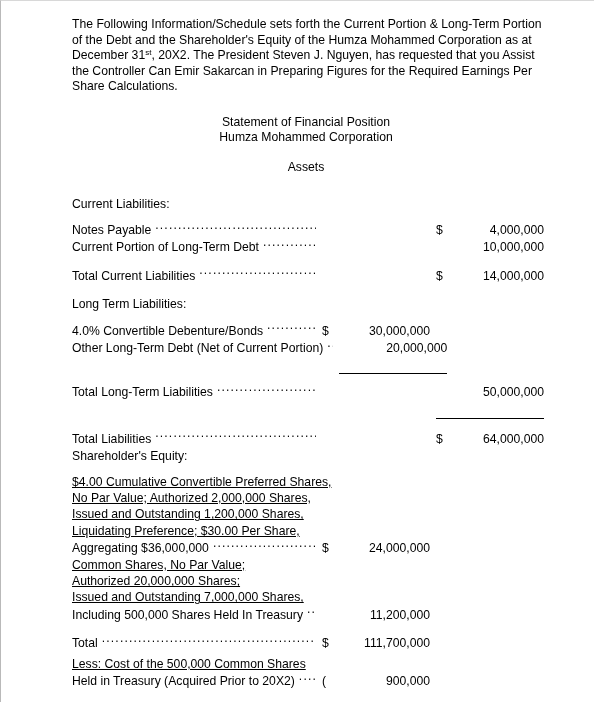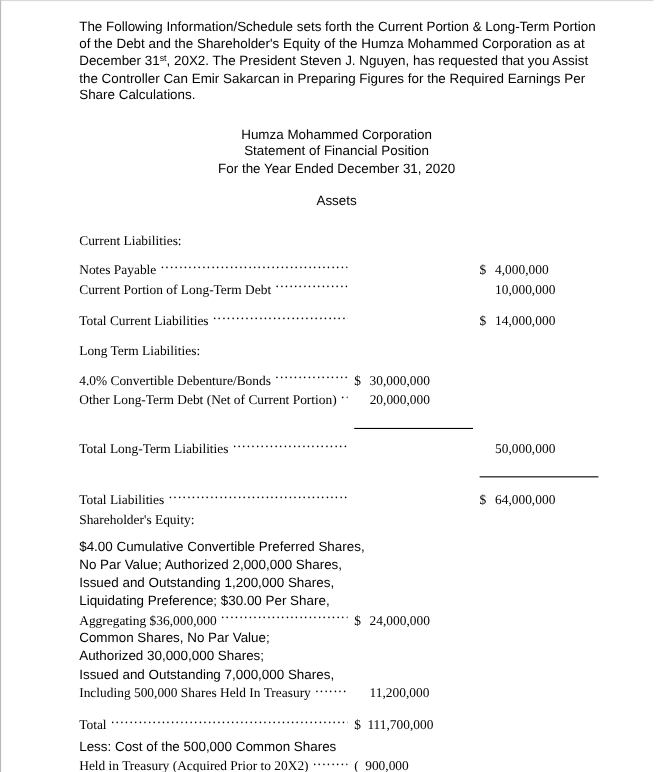--- a/index.html
+++ b/index.html
@@ -60,21 +60,20 @@
 
   
   .rows { font-size: 12.2px; }
 
   .row {
     display: flex;
     align-items: baseline;
     width: 472px;
     line-height: 16.4px;
     white-space: nowrap;
-    font-family: Liberation Serif, serif;
   }
   .row.gap-before { margin-top: 11px; }
   .row.gap-small  { margin-top: 9px; }
   .row.gap-big    { }
 
   .label {
     flex: 0 0 auto;
     padding-right: 4px;
   }
   .label.section { font-weight: normal; }
@@ -111,21 +110,21 @@
   .col1 { width: 108px; padding-left: 6px; }
   .col2 { width: 108px; padding-left: 6px; }
 
   .cur {
     flex: 0 0 auto;
     width: 14px;
     text-align: left;
   }
   .amt {
     flex: 1 1 auto;
-    text-align: left;
+    text-align: right;
     font-variant-numeric: tabular-nums;
   }
 
   
   .cell {
     display: flex;
     align-items: baseline;
     width: 100%;
   }
   .cell.rule-single { border-bottom: 1px solid #000; padding-bottom: 17px; }
@@ -133,34 +132,34 @@
 
   
   .cell.paren .lp { flex: 0 0 auto; width: 10px; text-align: left; }
   .cell.paren .rp { flex: 0 0 auto; width: 0; text-align: left; }
 
   
   .desc-line {
     width: 472px;
     line-height: 16.4px;
     white-space: nowrap;
+    text-decoration: underline;
   }
 </style>
 </head>
 <body>
 
 <div id="page">
   <div id="sheet">
 
     <p class="intro"><span>The Following Information/Schedule sets forth the Current Portion &amp; Long-Term Portion of the Debt and the Shareholder's Equity of the Humza Mohammed Corporation as at December 31</span><sup>st</sup><span>, 20X2. The President Steven J. Nguyen, has requested that you Assist the Controller Can Emir Sakarcan in Preparing Figures for the Required Earnings Per Share Calculations.</span></p>
 
     <div class="title-block">
+      <div>Statement of Financial Position</div>
       <div>Humza Mohammed Corporation</div>
-      <div>Statement of Financial Position</div>
-      <div>For the Year Ended December 31, 2020</div>
     </div>
     <div class="assets-head">Assets</div>
 
     <div class="rows">
 
       <div class="row">
         <span class="label section">Current Liabilities:</span>
         <span class="leader blank"></span>
       </div>
 
@@ -272,21 +271,21 @@
           <span class="cell">
             <span class="cur">$</span>
             <span class="amt">24,000,000</span>
           </span>
         </span>
         <span class="col col2"></span>
       </div>
 
       <div>
         <div class="desc-line">Common Shares, No Par Value;</div>
-        <div class="desc-line">Authorized 30,000,000 Shares;</div>
+        <div class="desc-line">Authorized 20,000,000 Shares;</div>
         <div class="desc-line">Issued and Outstanding 7,000,000 Shares,</div>
       </div>
 
       <div class="row">
         <span class="label">Including 500,000 Shares Held In Treasury</span>
         <span class="leader"></span>
         <span class="col col1">
           <span class="cell">
             <span class="cur"></span>
             <span class="amt">11,200,000</span>

